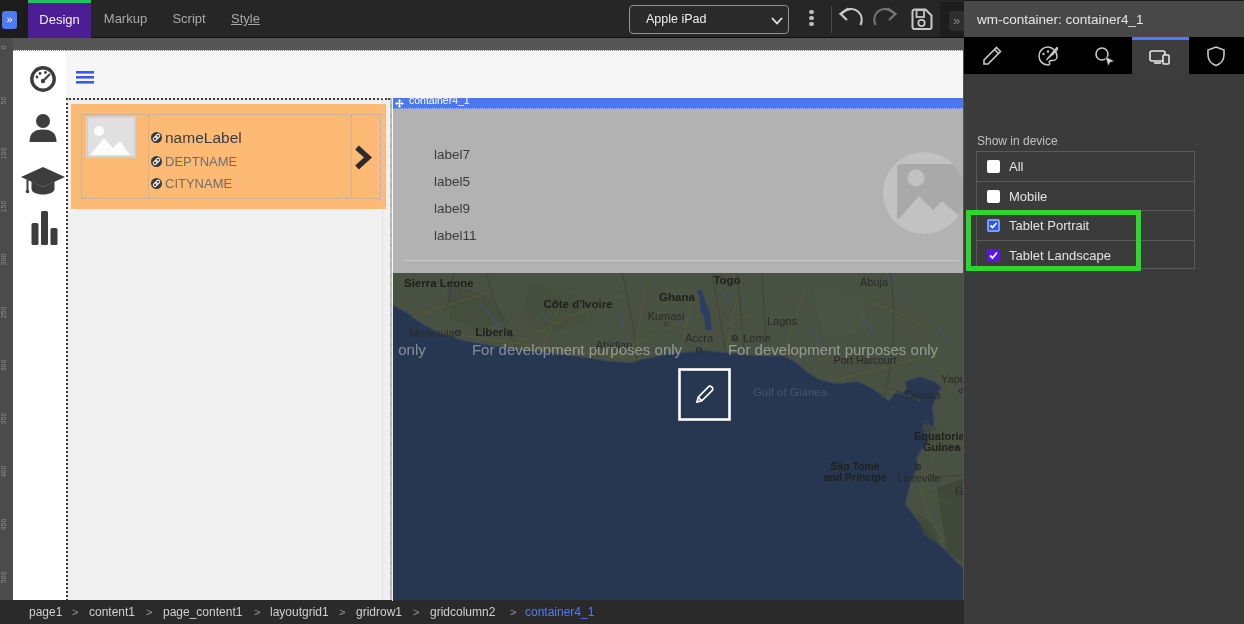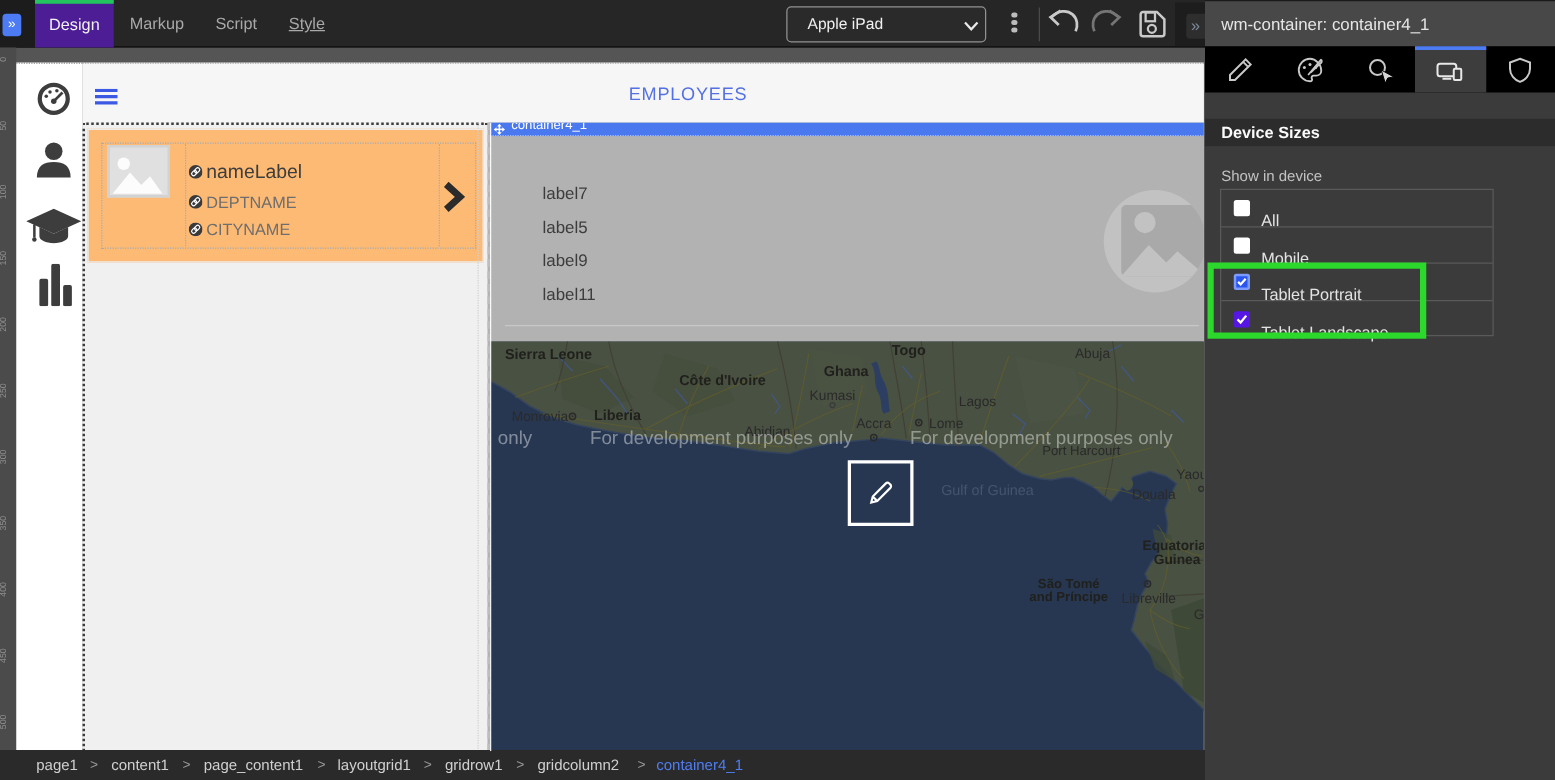--- a/index.html
+++ b/index.html
@@ -30,21 +30,21 @@
   #rp-tabs { left:0; top:37px; width:280px; height:37px; background:#000; }
   #rp-seltab { left:168px; top:0; width:57px; height:37px; background:#3d3d3d; border-top:3px solid #4c7bf4; }
   .rp-icon { top:7px; width:24px; height:24px; }
   #rp-band { left:0; top:95px; width:280px; height:22px; background:#2c2c2c; color:#fafafa; font-size:13px; font-weight:bold; line-height:22px; padding-left:13px; }
   #rp-show { left:13px; top:134px; font-size:12px; color:#c2c2c2; }
   #rp-list { left:12px; top:151px; width:219px; height:118px; border:1px solid #5a5a5a; }
   .rp-row { position:relative; height:29.5px; border-bottom:1px solid #5a5a5a; }
   .rp-row:last-child { border-bottom:none; }
   .cb { position:absolute; left:10px; top:8px; width:13px; height:13px; border-radius:2px; background:#fff; }
   .cb svg { position:absolute; left:0; top:0; }
-  .rp-label { position:absolute; left:32px; top:0; height:29px; line-height:29px; font-size:13px; color:#e3e3e3;margin-top:10px; }
+  .rp-label { position:absolute; left:32px; top:0; height:29px; line-height:29px; font-size:13px; color:#e3e3e3; }
   #greenbox { left:2px; top:210px; width:175px; height:61px; border:5px solid #2bd82b; }
 
   
   #ruler { left:0; top:38px; width:13px; height:562px; background:#4b4b4b; }
   .rnum { position:absolute; left:-7px; width:20px; text-align:center; font-size:7px; color:#8e8e8e; transform:rotate(-90deg); }
   #sidebar { left:13px; top:50px; width:53px; height:550px; background:#fff; border-top:1px dotted #8a8a8a; }
 
   
   #page { left:66px; top:50px; width:897px; height:550px; background:#f0f0f1; border-top:1px dotted #8a8a8a; }
   #pg-header { left:0; top:0; width:897px; height:47px; background:#f6f6f7; }
@@ -139,21 +139,20 @@
     </svg>
     <svg class="rp-icon abs" style="left:184px" viewBox="0 0 24 24">
       <rect x="2" y="7" width="15" height="10" rx="2" fill="none" stroke="#e8e8e8" stroke-width="1.6"></rect>
       <rect x="15" y="11" width="6" height="9" rx="1" fill="#3d3d3d" stroke="#e8e8e8" stroke-width="1.6"></rect>
       <path d="M6 19 H13" stroke="#e8e8e8" stroke-width="1.6"></path>
     </svg>
     <svg class="rp-icon abs" style="left:240px" viewBox="0 0 24 24">
       <path d="M12 3 L20 6 V11 C20 16 16.5 20 12 21.5 C7.5 20 4 16 4 11 V6 Z" fill="none" stroke="#c8c8c8" stroke-width="1.6"></path>
     </svg>
   </div>
-  <div id="rp-band" class="abs">Device Sizes</div>
   <div id="rp-show" class="abs">Show in device</div>
   <div id="rp-list" class="abs">
     <div class="rp-row">
         <span class="cb"></span>
         <span class="rp-label">All</span>
       </div>
     <div class="rp-row">
         <span class="cb"></span>
         <span class="rp-label">Mobile</span>
       </div>
@@ -217,21 +216,20 @@
   </svg>
 </div>
 
 <div id="page" class="abs">
   <div id="pg-header" class="abs">
     <svg class="abs" style="left:10px;top:20px" width="19" height="13" viewBox="0 0 19 13">
       <rect x="0" y="0" width="18" height="2.6" fill="#3c59e3"></rect>
       <rect x="0" y="5" width="18" height="2.6" fill="#3c59e3"></rect>
       <rect x="0" y="10" width="18" height="2.6" fill="#3c59e3"></rect>
     </svg>
-    <div id="pg-title" class="abs">EMPLOYEES</div>
   </div>
   <div id="leftcol" class="abs">
     <div id="listwidget" class="abs">
       <div id="carddash"></div>
       <div class="vdot" style="left:77px"></div>
       <div class="vdot" style="left:280px"></div>
       <div id="imgph">
         <svg width="44" height="39" viewBox="0 0 44 39">
           <circle cx="11" cy="13" r="5" fill="#ffffff" opacity="0.9"></circle>
           <path d="M2 37 L16 20 L25 30 L32 23 L42 37 Z" fill="#ffffff" opacity="0.9"></path>

